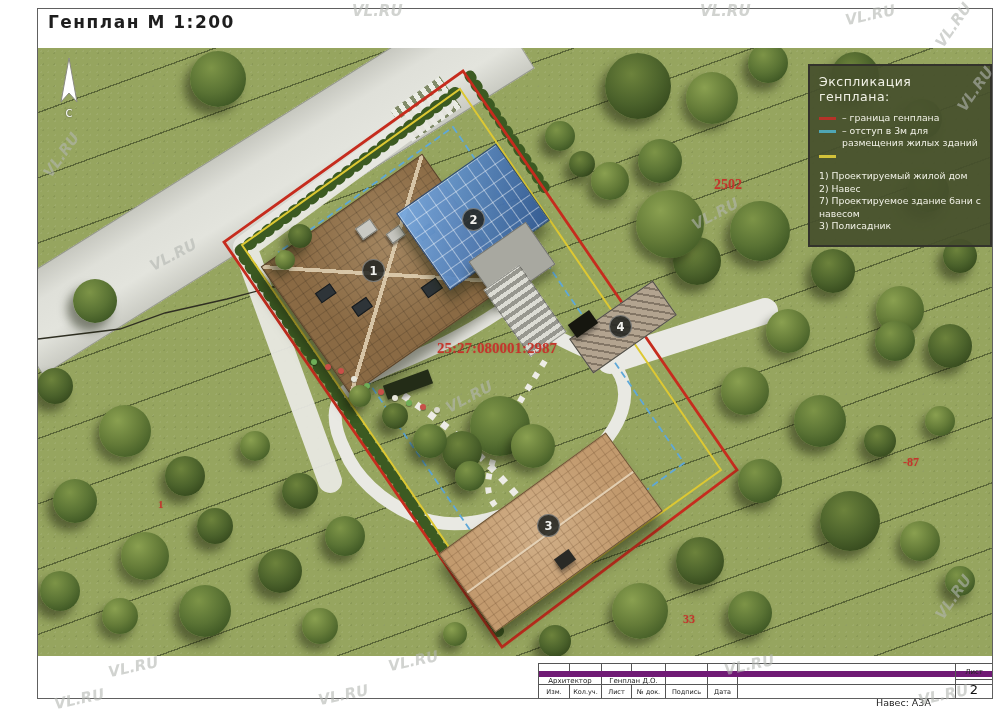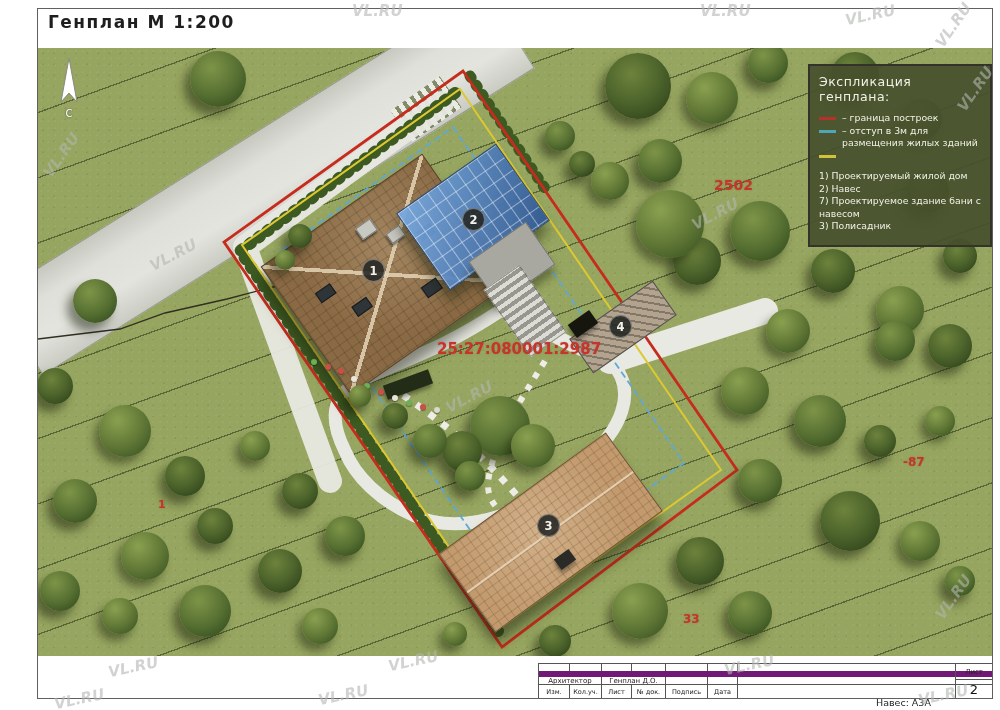--- a/index.html
+++ b/index.html
@@ -63,21 +63,21 @@
   .darkrect{position:absolute;background:#16160f;z-index:4;box-shadow:-2px 3px 4px rgba(0,0,0,.4);}
   .trees{position:absolute;inset:0;z-index:5;}
   .tree{position:absolute;border-radius:50%;}
   .tree.t0{background:radial-gradient(circle at 38% 30%,#7d9447,#5a7334 48%,#3e5724 80%,#33481e);box-shadow:-6px 8px 10px rgba(25,32,12,.5);}
   .tree.t1{background:radial-gradient(circle at 40% 32%,#6d833c,#4b622b 50%,#35491d 82%,#2b3d18);box-shadow:-6px 8px 10px rgba(25,32,12,.5);}
   .tree.t2{background:radial-gradient(circle at 36% 30%,#8aa050,#647b38 48%,#465f28 80%,#374d20);box-shadow:-5px 7px 9px rgba(25,32,12,.45);}
   .flower{position:absolute;width:6px;height:6px;border-radius:50%;z-index:4;box-shadow:0 1px 1px rgba(0,0,0,.35);}
   .marker{position:absolute;width:21px;height:21px;border-radius:50%;z-index:6;
         background:rgba(35,38,34,.88);border:1px solid rgba(255,255,255,.35);
         color:#f2f2ee;font-size:11.5px;font-weight:bold;display:flex;align-items:center;justify-content:center;}
-  .annot{position:absolute;z-index:7;color:#c5352c;font-weight:bold;white-space:nowrap;text-shadow:0 0 2px rgba(120,30,20,.25);}
+  .annot{position:absolute;z-index:7;color:#c5352c;font-weight:bold;white-space:nowrap;text-shadow:0 0 2px rgba(120,30,20,.25);font-family:Liberation Serif, serif;}
   .north{position:absolute;left:16px;top:8px;z-index:8;width:30px;text-align:center;}
   .north-label{color:#fff;font-size:10px;text-shadow:0 0 2px #444;margin-top:-4px;}
   
   .legend{position:absolute;left:770px;top:16px;width:184px;z-index:8;
         background:rgba(70,80,44,.93);border:2px solid #33332b;color:#f1f1e6;
         padding:8px 9px 12px 9px;box-sizing:border-box;}
   .legend-title{font-size:12.5px;letter-spacing:.5px;margin-bottom:8px;}
   .legend-line{display:flex;gap:6px;font-size:9.3px;line-height:1.3;margin-bottom:1px;}
   .legend-swatch{flex:0 0 17px;height:3px;margin-top:5px;}
   .legend-items{margin-top:12px;font-size:9.3px;line-height:1.35;}
@@ -239,21 +239,21 @@
           <polygon points="13,2 21,46 13,37 5,46" fill="#ffffff" stroke="#8a8a82" stroke-width="1"></polygon>
         </svg>
         <div class="north-label">С</div>
       </div>
 
       <div class="legend">
         <div class="legend-title">Экспликация генплана:</div>
         <div>
             <div class="legend-line" style="">
               <div class="legend-swatch" style="background: rgb(181, 50, 40);"></div>
-              <div class="" style="">– граница построек</div>
+              <div class="" style="">– граница генплана</div>
             </div>
             <div class="legend-line" style="">
               <div class="legend-swatch" style="background: rgb(79, 166, 181);"></div>
               <div class="" style="">– отступ в 3м для размещения жилых зданий</div>
             </div>
             <div class="legend-line" style="">
               <div class="legend-swatch" style="background: rgb(210, 194, 58);"></div>
             </div>
           </div>
         <div class="legend-items">

